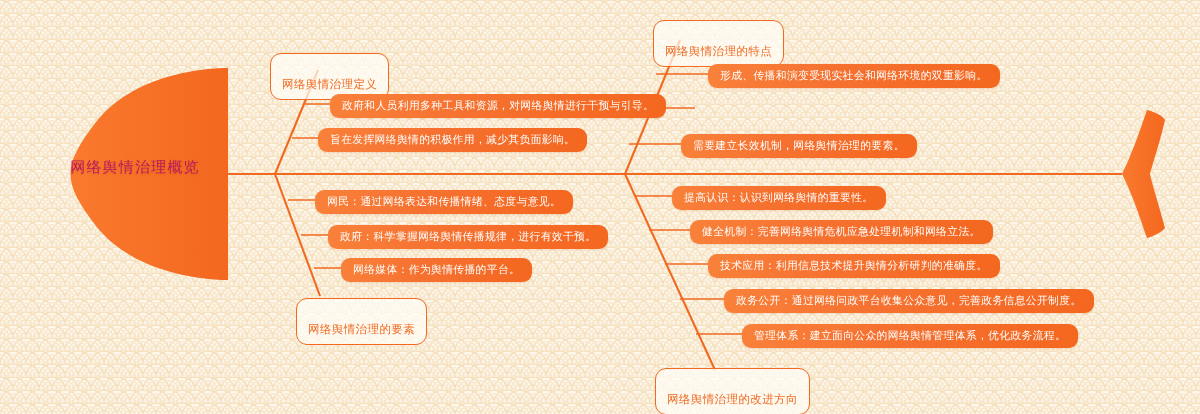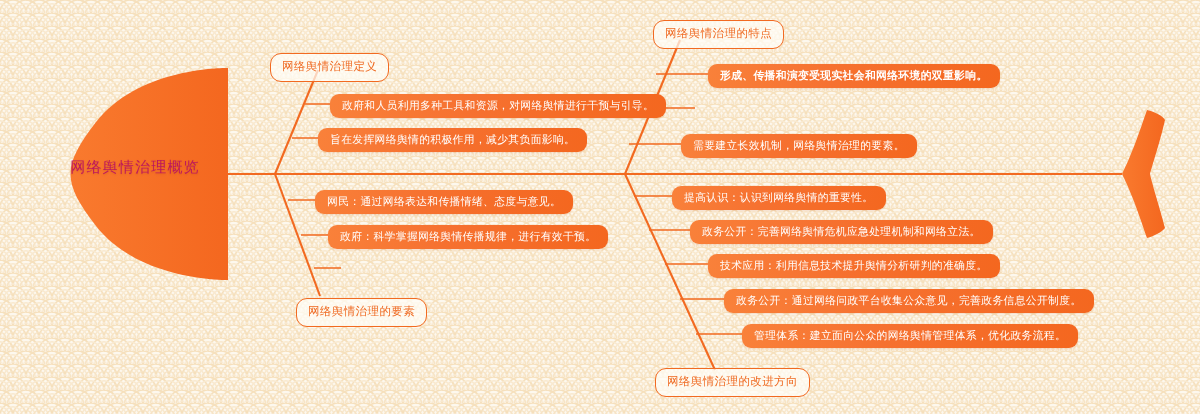--- a/index.html
+++ b/index.html
@@ -57,21 +57,21 @@
   .cat-label {
     position: absolute;
     z-index: 4;
     box-sizing: border-box;
     border: 1.4px solid #f26a21;
     border-radius: 11px;
     background: rgba(255,253,248,0.72);
     color: #ef6a22;
     font-size: 11.5px;
     line-height: 1;
-    padding: 7px 11px 8px 11px;
+    padding: 25px 11px 8px 11px;
     white-space: nowrap;
     letter-spacing: 0.4px;
   }
 
   
   .leaf {
     position: absolute;
     z-index: 4;
     box-sizing: border-box;
     border-radius: 9px;
@@ -188,25 +188,26 @@
 
   <div class="cat-label" style="left:653px; top:20px;">网络舆情治理的特点</div>
 
   <div class="cat-label" style="left:296px; top:298px;">网络舆情治理的要素</div>
 
   <div class="cat-label" style="left:655px; top:368px;">网络舆情治理的改进方向</div>
 
   <div class="leaf" style="left:318px; top:128px;">旨在发挥网络舆情的积极作用，减少其负面影响。</div>
   <div class="leaf" style="left:330px; top:94px;">政府和人员利用多种工具和资源，对网络舆情进行干预与引导。</div>
 
-  <div class="leaf" style="left:708px; top:64px;font-weight:bold;">形成、传播和演变受现实社会和网络环境的双重影响。</div>
+  <div class="leaf" style="left:708px; top:64px;">形成、传播和演变受现实社会和网络环境的双重影响。</div>
   <div class="leaf" style="left:681px; top:134px;">需要建立长效机制，网络舆情治理的要素。</div>
 
   <div class="leaf" style="left:315px; top:190px;">网民：通过网络表达和传播情绪、态度与意见。</div>
   <div class="leaf" style="left:328px; top:225px;">政府：科学掌握网络舆情传播规律，进行有效干预。</div>
+  <div class="leaf" style="left:341px; top:258px;">网络媒体：作为舆情传播的平台。</div>
 
   <div class="leaf" style="left:672px; top:186px;">提高认识：认识到网络舆情的重要性。</div>
-  <div class="leaf" style="left:690px; top:220px;">政务公开：完善网络舆情危机应急处理机制和网络立法。</div>
+  <div class="leaf" style="left:690px; top:220px;">健全机制：完善网络舆情危机应急处理机制和网络立法。</div>
   <div class="leaf" style="left:708px; top:254px;text-align:right;">技术应用：利用信息技术提升舆情分析研判的准确度。</div>
   <div class="leaf" style="left:724px; top:289px;font-family:Liberation Serif, serif;">政务公开：通过网络问政平台收集公众意见，完善政务信息公开制度。</div>
   <div class="leaf" style="left:742px; top:324px;">管理体系：建立面向公众的网络舆情管理体系，优化政务流程。</div>
 
 </div>
 
 </body></html>

